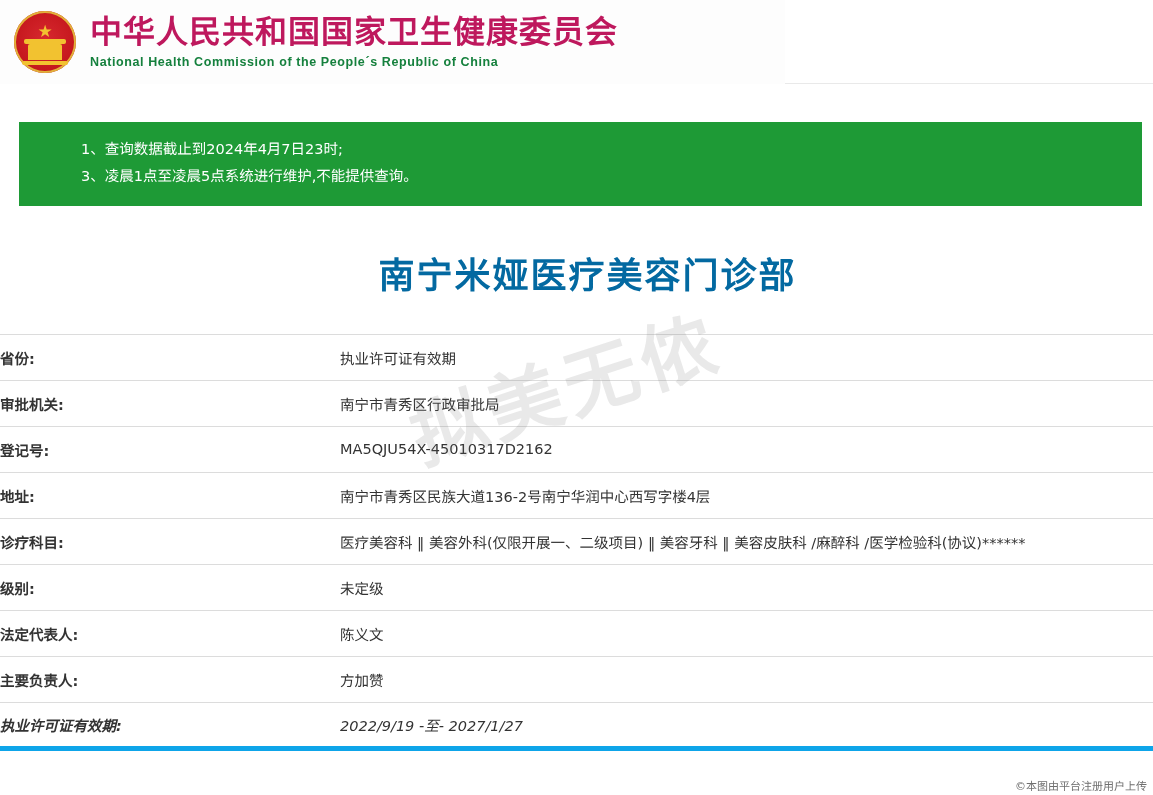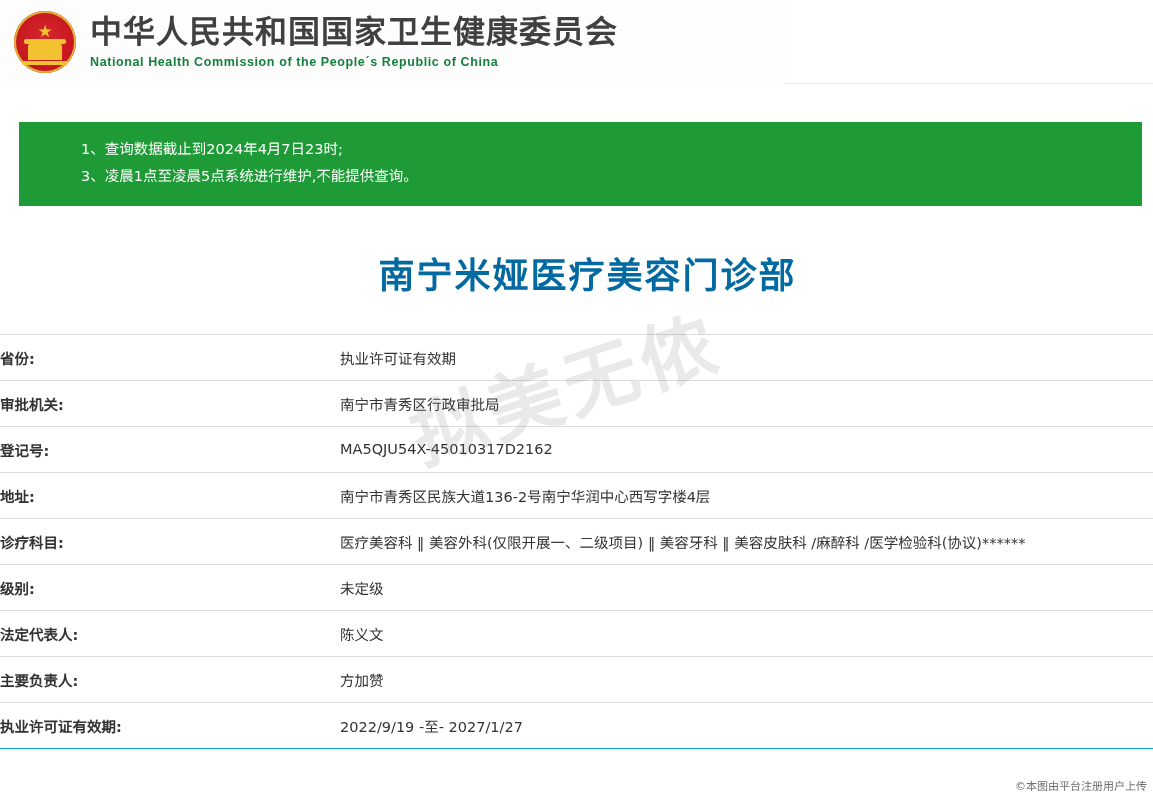--- a/index.html
+++ b/index.html
@@ -88,21 +88,21 @@
   }
   .title-block {
     display: flex;
     flex-direction: column;
     justify-content: center;
   }
   .cn-title {
     font-family: "DejaVu Sans", "Liberation Sans", sans-serif;
     font-size: 32px;
     font-weight: 700;
-    color: #404040;
+    color: #be185d;
     letter-spacing: 1px;
     line-height: 1.15;
     white-space: nowrap;
   }
   .en-title {
     font-family: "Liberation Sans", sans-serif;
     font-size: 12.5px;
     font-weight: 700;
     color: #15803d;
     letter-spacing: 0.6px;
@@ -146,21 +146,21 @@
     font-family: "DejaVu Sans", "Liberation Sans", sans-serif;
   }
   .info-table tr { height: 46px; padding-left: 13px; }
   .info-table td {
     border-top: 1px solid #dcdcdc;
     padding: 0;
     vertical-align: middle;
     font-size: 14.5px;
     color: #333;
   }
-  .info-table tr:last-child td { border-bottom: 1px solid #0ea5e9; }
+  .info-table tr:last-child td { border-bottom: 5px solid #0ea5e9; font-style: italic; }
   .label-cell {
     width: 340px;
     padding-left: 24px;
     font-weight: 700;
     color: #1b1b1b;
   }
   .value-cell {
     padding-left: 10px;
     color: #333;
     white-space: nowrap;

